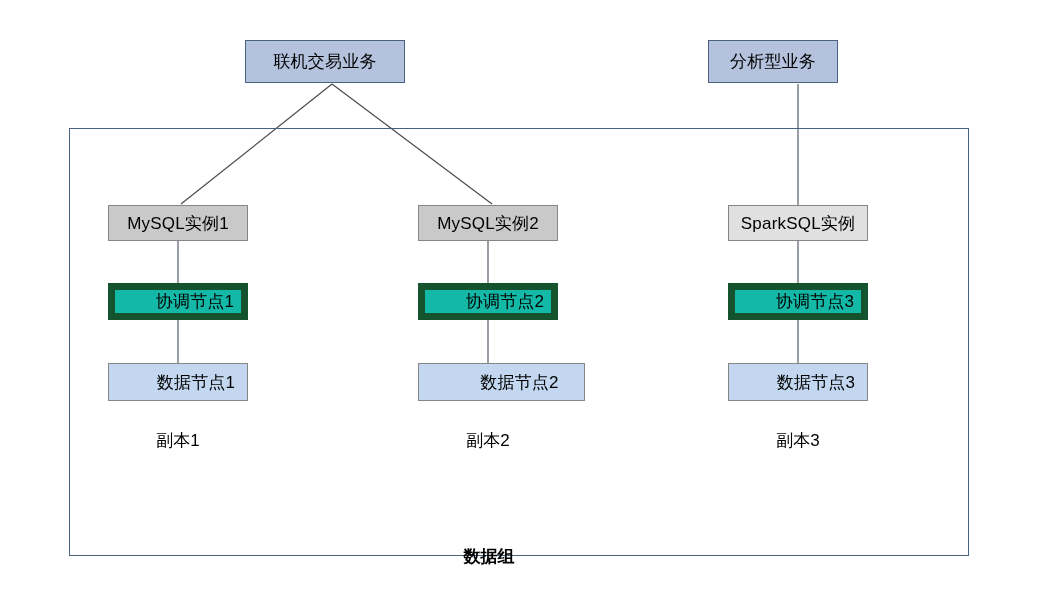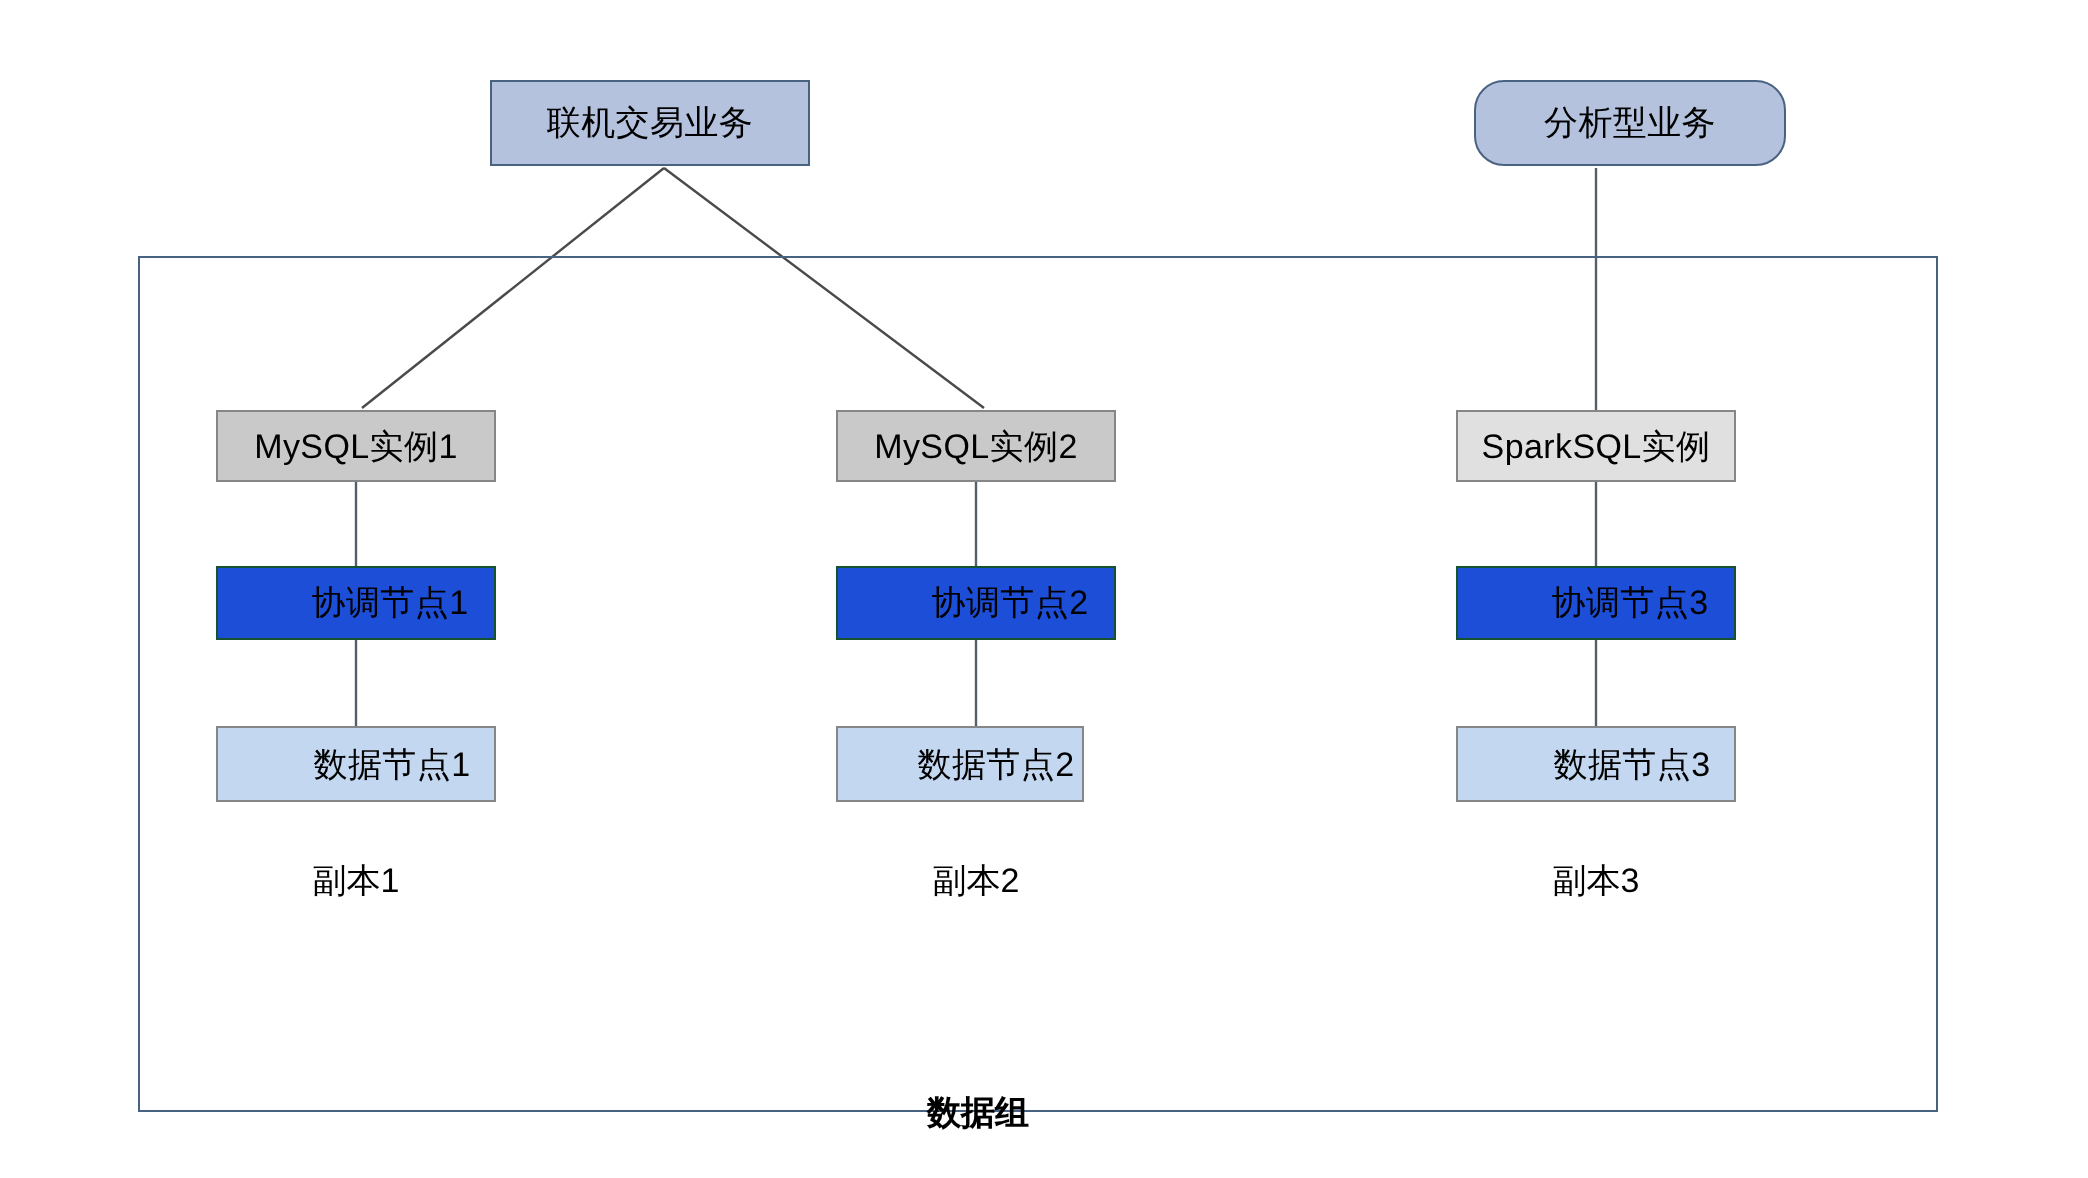--- a/index.html
+++ b/index.html
@@ -43,22 +43,22 @@
   }
   .node-instance-mysql {
     background: #c9c9c9;
     border: 1px solid #868686;
   }
   .node-instance-spark {
     background: #e0e0e0;
     border: 1px solid #868686;
   }
   .node-coordinator {
-    background: #1d4ed8;
-    border: 1px solid #14532d;
+    background: #14b8a6;
+    border: 7px solid #14532d;
     padding-left: 34px;
   }
   .node-datanode {
     background: #c3d8f0;
     border: 1px solid #868686;
     padding-left: 36px;
   }
   .group-box {
     position: absolute;
     box-sizing: border-box;
@@ -99,21 +99,21 @@
     <line x1="488" y1="241" x2="488" y2="283" stroke="#555e6b" stroke-width="1.2"></line>
     <line x1="488" y1="320" x2="488" y2="363" stroke="#555e6b" stroke-width="1.2"></line>
 
     <line x1="798" y1="241" x2="798" y2="283" stroke="#555e6b" stroke-width="1.2"></line>
     <line x1="798" y1="320" x2="798" y2="363" stroke="#555e6b" stroke-width="1.2"></line>
   </svg>
 
   <div class="node node-biz" id="biz-0" style="left: 245px; top: 40px; width: 160px; height: 43px;">
     <span>联机交易业务</span>
   </div>
-  <div class="node node-biz" id="biz-1" style="left: 737px; top: 40px; width: 156px; height: 43px; border-radius: 15px;">
+  <div class="node node-biz" id="biz-1" style="left: 708px; top: 40px; width: 130px; height: 43px;">
     <span>分析型业务</span>
   </div>
 
   <div class="group-box" id="group-box" style="left: 69px; top: 128px; width: 900px; height: 428px;"></div>
 
   <div class="node node-instance-mysql" id="c0n0" style="left: 108px; top: 205px; width: 140px; height: 36px;">
     <span>MySQL实例1</span>
   </div>
   <div class="node node-coordinator" id="c0n1" style="left: 108px; top: 283px; width: 140px; height: 37px;">
     <span>协调节点1</span>
@@ -122,21 +122,21 @@
     <span>数据节点1</span>
   </div>
   <div class="replica-label" id="rep0" style="left: 78px; top: 432px; width: 200px;">副本1</div>
 
   <div class="node node-instance-mysql" id="c1n0" style="left: 418px; top: 205px; width: 140px; height: 36px;">
     <span>MySQL实例2</span>
   </div>
   <div class="node node-coordinator" id="c1n1" style="left: 418px; top: 283px; width: 140px; height: 37px;">
     <span>协调节点2</span>
   </div>
-  <div class="node node-datanode" id="c1n2" style="left: 418px; top: 363px; width: 124px; height: 38px;">
+  <div class="node node-datanode" id="c1n2" style="left: 418px; top: 363px; width: 167px; height: 38px;">
     <span>数据节点2</span>
   </div>
   <div class="replica-label" id="rep1" style="left: 388px; top: 432px; width: 200px;">副本2</div>
 
   <div class="node node-instance-spark" id="c2n0" style="left: 728px; top: 205px; width: 140px; height: 36px;">
     <span>SparkSQL实例</span>
   </div>
   <div class="node node-coordinator" id="c2n1" style="left: 728px; top: 283px; width: 140px; height: 37px; text-align: center;">
     <span>协调节点3</span>
   </div>

